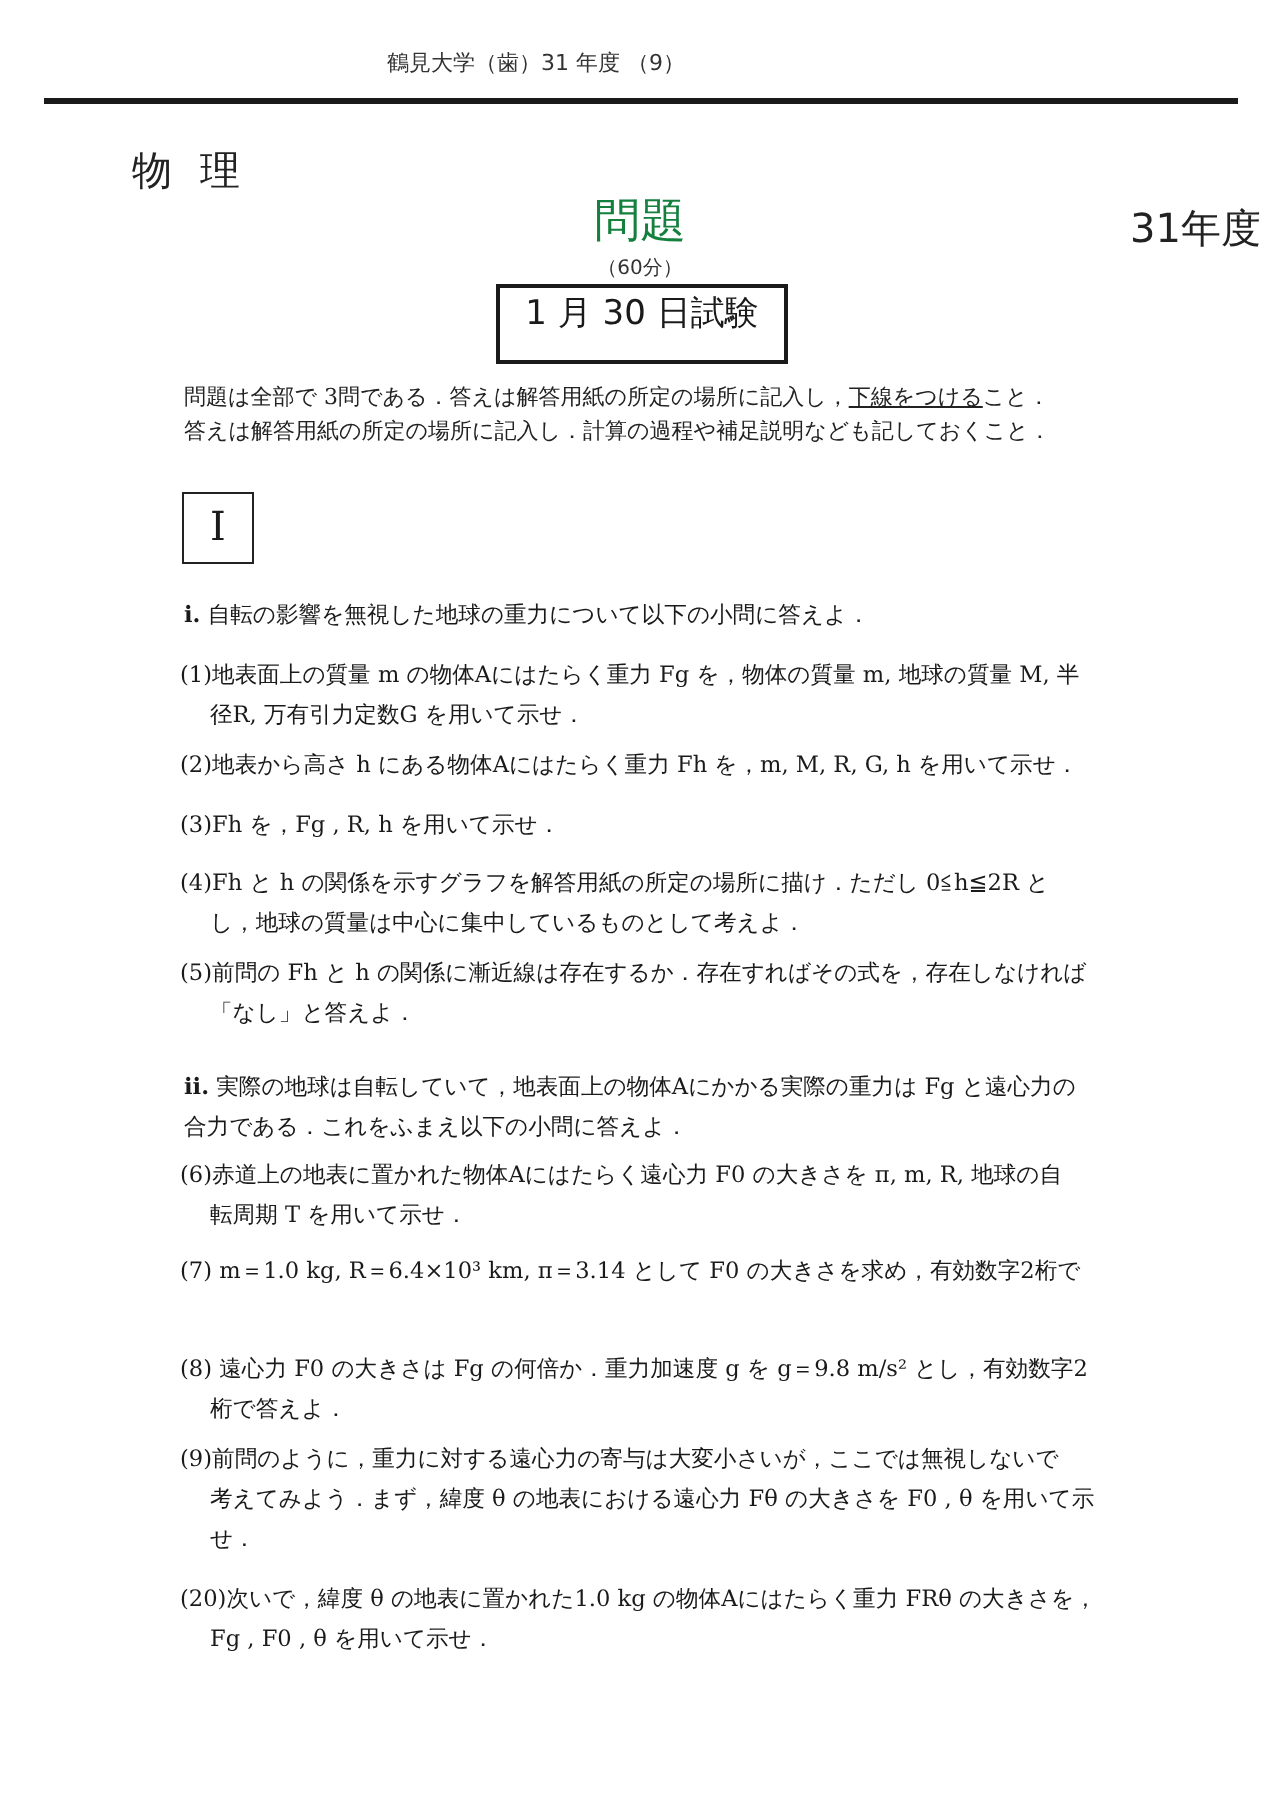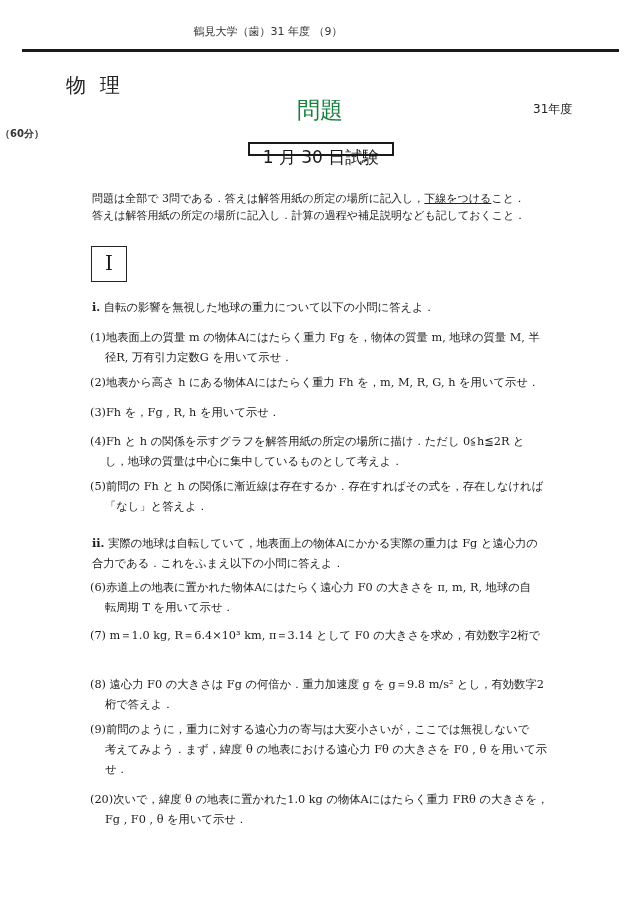--- a/index.html
+++ b/index.html
@@ -6,25 +6,25 @@
   body { width: 640px; height: 908px; position: relative; overflow: hidden;
          font-family: "DejaVu Serif", "Liberation Serif", serif; color: #1a1a1a; }
   .abs { position: absolute; }
   .running-header { top: 24px; left: 0; width: 536px; text-align: center;
          font-family: "DejaVu Sans", "Liberation Sans", sans-serif; font-size: 11px; color: #333; }
   .header-rule { top: 49px; left: 22px; width: 597px; height: 3px; background: #1a1a1a; }
   .subject { top: 72px; left: 66px; font-family: "DejaVu Sans", "Liberation Sans", sans-serif;
          font-size: 20px; letter-spacing: 14px; color: #222; }
   .title { top: 95px; left: 0; width: 640px; text-align: center;
          font-family: "DejaVu Sans", "Liberation Sans", sans-serif; font-size: 23px; color: #15803d; }
-  .year { top: 101px; left: 533px; font-family: "DejaVu Sans", "Liberation Sans", sans-serif;
-         font-size: 12px; color: #222; }
-  .duration { top: 127px; left: 0; width: 640px; 
-         font-family: "DejaVu Sans", "Liberation Sans", sans-serif; font-size: 10px; color: #333; font-weight: bold; }
-  .exam-date { top: 142px; left: 248px; width: 146px; height: 14px; border: 2px solid #1a1a1a;
+  .year { top: 101px; left: 565px; font-family: "DejaVu Sans", "Liberation Sans", sans-serif;
+         font-size: 20px; color: #222; }
+  .duration { top: 127px; left: 0; width: 640px; text-align: center;
+         font-family: "DejaVu Sans", "Liberation Sans", sans-serif; font-size: 10px; color: #333; }
+  .exam-date { top: 142px; left: 248px; width: 146px; height: 40px; border: 2px solid #1a1a1a;
          box-sizing: border-box; text-align: center; line-height: 26px;
          font-family: "DejaVu Sans", "Liberation Sans", sans-serif; font-size: 17px; color: #1a1a1a; }
   .instructions { top: 190px; left: 92px; width: 460px; font-size: 11px; line-height: 17px; color: #222; }
   .instructions .u { text-decoration: underline; }
   .section-box { top: 246px; left: 91px; width: 36px; height: 36px; border: 1.5px solid #222;
          box-sizing: border-box; text-align: center; line-height: 33px; font-size: 20px;
          font-family: "DejaVu Serif", "Liberation Serif", serif; }
   .para { left: 92px; width: 462px; font-size: 11.3px; line-height: 20px; color: #1a1a1a; }
   .q { left: 90px; width: 466px; font-size: 11.3px; line-height: 20px; color: #1a1a1a;
        padding-left: 0; text-indent: 0; }

